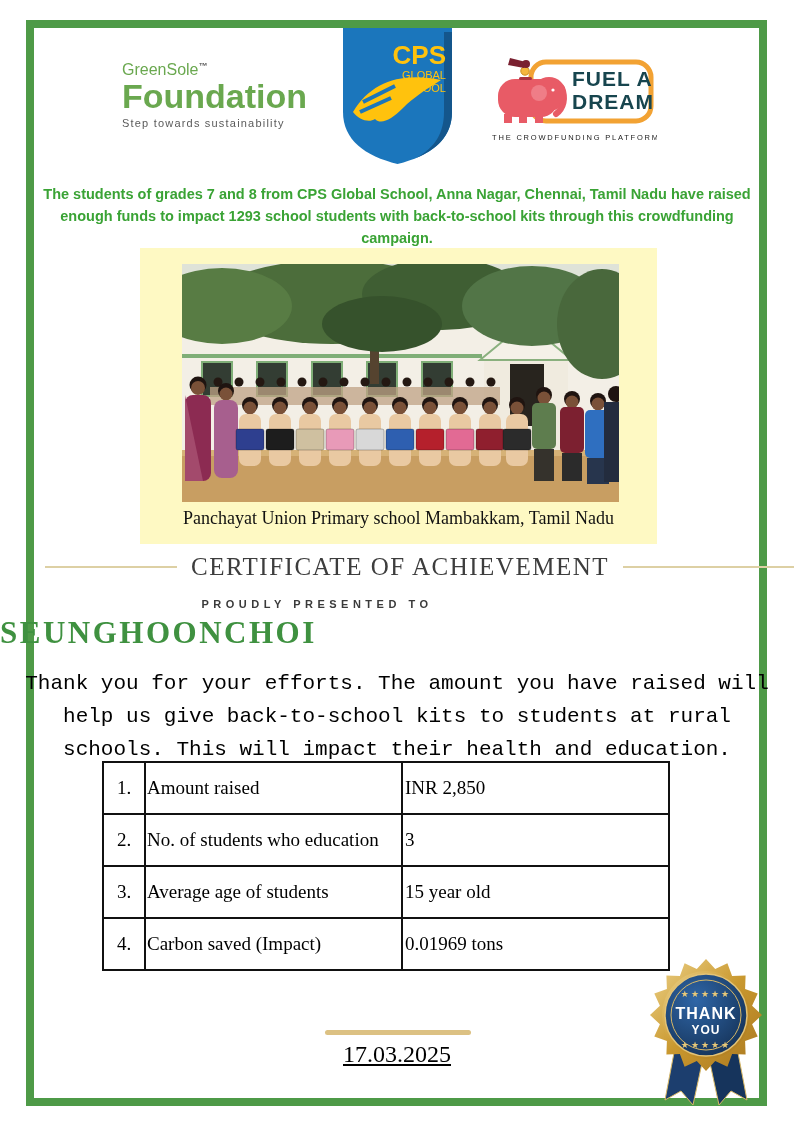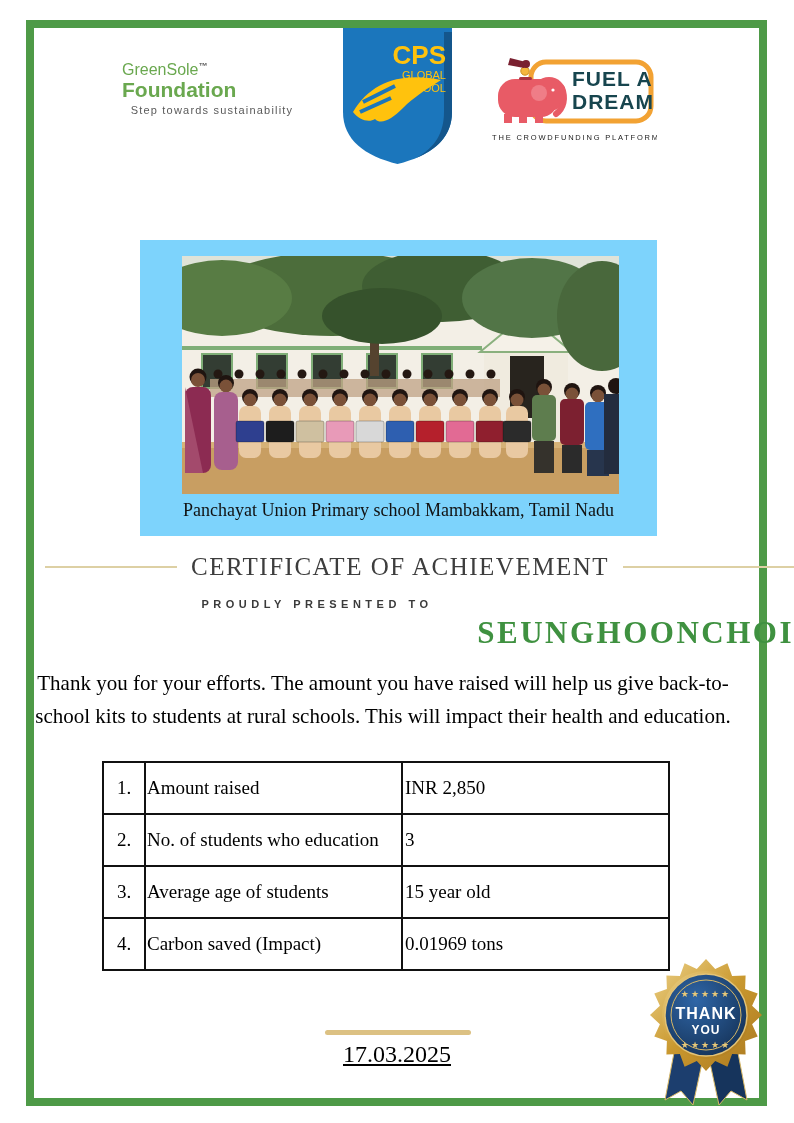--- a/index.html
+++ b/index.html
@@ -5,53 +5,53 @@
   html,body{margin:0;padding:0;background:#fff;}
   .page{position:relative;width:794px;height:1123px;background:#fff;overflow:hidden;
         font-family:"Liberation Serif",serif;}
   .frame{position:absolute;left:26px;top:20px;right:27px;bottom:17px;
          border:8px solid #4e9a47;z-index:1;pointer-events:none;}
 
   
   .greensole{position:absolute;left:122px;top:62px;width:180px;z-index:2;
              font-family:"Liberation Sans",sans-serif;color:#6aa84f;line-height:1.02;}
   .greensole .tm{font-size:9px;color:#555;vertical-align:super;font-weight:700;}
-  .greensole .gs2{font-size:21px;font-weight:600;}
-  .greensole .gstag{font-size:11px;color:#5a5a5a;letter-spacing:1.2px;margin-top:5px;font-weight:400;text-align:center;}
+  .greensole .gs2{font-size:34px;font-weight:600;}
+  .greensole .gstag{font-size:11px;color:#5a5a5a;letter-spacing:1.2px;margin-top:5px;font-weight:400;}
   .shield{position:absolute;left:337px;top:24px;z-index:2;}
   .fuel{position:absolute;left:492px;top:52px;z-index:2;}
 
   
   .intro{position:absolute;left:32px;top:183px;width:730px;z-index:2;text-align:center;
          font-family:"Liberation Sans",sans-serif;font-weight:700;font-size:14.5px;
          line-height:22px;color:#3aa335;}
 
   
-  .photo-panel{position:absolute;left:140px;top:240px;width:517px;height:296px;
-               background:#7dd3fc;z-index:2;}
+  .photo-panel{position:absolute;left:140px;top:248px;width:517px;height:296px;
+               background:#fef9c3;z-index:2;}
   .photo{position:absolute;left:42px;top:16px;width:437px;height:238px;display:block;}
   .caption{position:absolute;left:0;top:260px;width:517px;text-align:center;
            font-size:18px;color:#111;}
 
   
   .heading-row{position:absolute;left:0;top:553px;width:780px;display:flex;
                align-items:center;justify-content:center;gap:14px;z-index:2;margin-left:40px;}
   .tan-line{height:2px;background:#ddd0a4;}
   .tan-line.l{width:132px;}
   .tan-line.r{width:192px;}
   .heading{font-size:25px;letter-spacing:1.5px;color:#3d3d3d;white-space:nowrap;}
 
   .presented{position:absolute;left:0;top:598px;width:634px;text-align:center;z-index:2;
              font-family:"Liberation Sans",sans-serif;font-size:11px;font-weight:600;
              letter-spacing:4.5px;color:#3a3a3a;}
-  .recipient{position:absolute;left:0;top:615px;width:794px;text-align:right;z-index:2;
+  .recipient{position:absolute;left:0;top:615px;width:794px;text-align:left;z-index:2;
              font-size:31px;font-weight:700;letter-spacing:2.5px;color:#3f9140;}
 
-  .message{position:absolute;left:11px;top:667px;width:744px;z-index:2;text-align:center;
-           font-size:21px;line-height:33px;color:#000;}
+  .message{position:absolute;left:25px;top:667px;width:744px;z-index:2;text-align:center;
+           font-size:21px;line-height:33px;color:#000;font-family:Liberation Mono, monospace;}
 
   
   .stats{position:absolute;left:102px;top:761px;z-index:2;border-collapse:collapse;}
   .stats td{border:2px solid #111;height:48px;font-size:19px;color:#000;
             vertical-align:middle;}
   .stats .c-num{width:38px;text-align:center;}
   .stats .c-label{width:253px;white-space:nowrap;}
   .stats .c-value{width:262px;padding-left:2px;white-space:nowrap;}
 
   
@@ -98,20 +98,21 @@
       <rect x="27" y="25" width="13" height="3" rx="1.5" fill="#a93340"></rect>
       <circle cx="33" cy="19" r="4.2" fill="#f5b73f" stroke="#c98e1f" stroke-width="1"></circle>
       <path d="M18,6 L34,10 L32,16 L16,13 Z" fill="#7a2030"></path>
       <circle cx="34" cy="12" r="4" fill="#7a2030"></circle>
     </g>
     <text x="80" y="34" font-family="Liberation Sans, sans-serif" font-size="21" font-weight="800" letter-spacing="1" fill="#17454e">FUEL A</text>
     <text x="80" y="57" font-family="Liberation Sans, sans-serif" font-size="21" font-weight="800" letter-spacing="1" fill="#17454e">DREAM</text>
     <text x="84" y="88" text-anchor="middle" font-family="Liberation Sans, sans-serif" font-size="7.5" letter-spacing="1.8" fill="#222">THE CROWDFUNDING PLATFORM</text>
   </svg>
 
+  <div class="intro">The students of grades 7 and 8 from CPS Global School, Anna Nagar, Chennai, Tamil Nadu have raised enough funds to impact 1293 school students with back-to-school kits through this crowdfunding campaign.</div>
 
   <div class="photo-panel">
     <svg class="photo" viewBox="0 0 437 238">
       <rect x="0" y="0" width="437" height="238" fill="#dfe3d8"></rect>
 
       <g>
         <rect x="0" y="55" width="437" height="140" fill="#f3efe6"></rect>
         <rect x="0" y="90" width="300" height="4" fill="#7fae77"></rect>
         <rect x="0" y="55" width="437" height="6" fill="#e8e2d4"></rect>
         <rect x="20" y="98" width="30" height="34" fill="#333d33" stroke="#7fae77" stroke-width="2"></rect>

